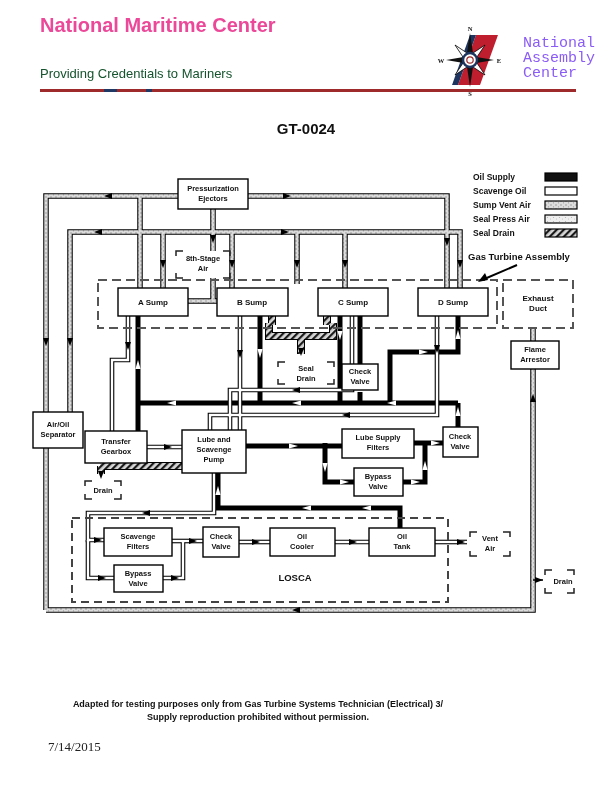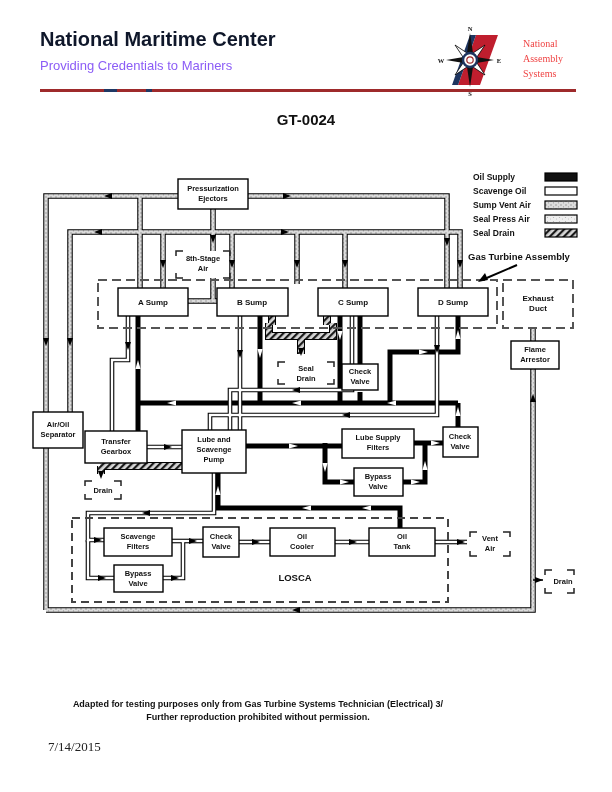--- a/index.html
+++ b/index.html
@@ -1,26 +1,26 @@
 <!DOCTYPE html>
 <html><head>
 <meta charset="utf-8">
 <style>
   html,body{margin:0;padding:0;background:#e8e8e8;}
   .page{position:relative;width:612px;height:792px;background:#ffffff;margin:0 auto;
         font-family:"Liberation Sans",sans-serif;overflow:hidden;}
-  .nmc-title{position:absolute;left:40px;top:28px;font-size:20px;font-weight:bold;color:#0f172a;}
-  .nmc-sub{position:absolute;left:40px;top:58px;font-size:13px;color:#8b5cf6;}
+  .nmc-title{position:absolute;left:40px;top:14px;font-size:20px;font-weight:bold;color:#ec4899;}
+  .nmc-sub{position:absolute;left:40px;top:66px;font-size:13px;color:#14532d;}
   .rule{position:absolute;left:40px;top:89px;width:536px;height:3px;background:#9e2a2b;}
   .rule-blue1{position:absolute;left:104px;top:89px;width:13px;height:3px;background:#1f3864;}
   .rule-blue2{position:absolute;left:146px;top:89px;width:6px;height:3px;background:#1f3864;}
   .logo-svg{position:absolute;left:428px;top:24px;}
-  .logo-text{position:absolute;left:523px;top:36px;font-family:Liberation Serif, serif;
-             font-size:10px;line-height:15px;color:#ef4444;}
-  .doc-num{position:absolute;left:0;top:111px;width:612px;text-align:center;
+  .logo-text{position:absolute;left:523px;top:36px;font-family:Liberation Mono, monospace;
+             font-size:15px;line-height:15px;color:#8b5cf6;}
+  .doc-num{position:absolute;left:0;top:120px;width:612px;text-align:center;
            font-size:15px;font-weight:bold;color:#111;}
   .diagram-svg{position:absolute;left:0;top:0;}
   .footer{position:absolute;left:0;top:698px;width:516px;text-align:center;
           font-size:9px;font-weight:bold;color:#111;line-height:13px;}
   .date{position:absolute;left:48px;top:739px;font-family:"Liberation Serif",serif;
         font-size:13px;color:#222;}
   
   .vo{stroke:#000;stroke-width:5.5;fill:none}
   .vi{stroke:url(#stip);stroke-width:3.4;fill:none}
   .so{stroke:#000;stroke-width:4.6;fill:none}
@@ -63,21 +63,21 @@
     <circle cx="42" cy="36" r="3.2" fill="none" stroke="#9e2a2b" stroke-width="1.2"></circle>
     <text class="compass-letter" x="42" y="7">N</text>
     <text class="compass-letter" x="42" y="72">S</text>
     <text class="compass-letter" x="13" y="39">W</text>
     <text class="compass-letter" x="71" y="39">E</text>
   </svg>
 
   <div class="logo-text">
     <div>National</div>
     <div>Assembly</div>
-    <div>Systems</div>
+    <div>Center</div>
   </div>
 
   <div class="doc-num">GT-0024</div>
 
   <svg class="diagram-svg" width="612" height="792" viewBox="0 0 612 792">
     <defs>
       <pattern id="stip" width="5" height="4" patternUnits="userSpaceOnUse">
         <rect width="5" height="4" fill="#dcdcdc"></rect>
         <circle cx="1" cy="1" r="0.7" fill="#8a8a8a"></circle>
         <circle cx="3.5" cy="2.8" r="0.6" fill="#9a9a9a"></circle>
@@ -396,17 +396,17 @@
       <text class="leg" x="473" y="180">Oil Supply</text>
       <text class="leg" x="473" y="194">Scavenge Oil</text>
       <text class="leg" x="473" y="208">Sump Vent Air</text>
       <text class="leg" x="473" y="222">Seal Press Air</text>
       <text class="leg" x="473" y="236">Seal Drain</text>
     </g>
   </svg>
 
   <div class="footer">
     <div>Adapted for testing purposes only from Gas Turbine Systems Technician (Electrical) 3/</div>
-    <div>Further reproduction prohibited without permission.</div>
+    <div>Supply reproduction prohibited without permission.</div>
   </div>
   <div class="date">7/14/2015</div>
 
 </div>
 
 </body></html>

